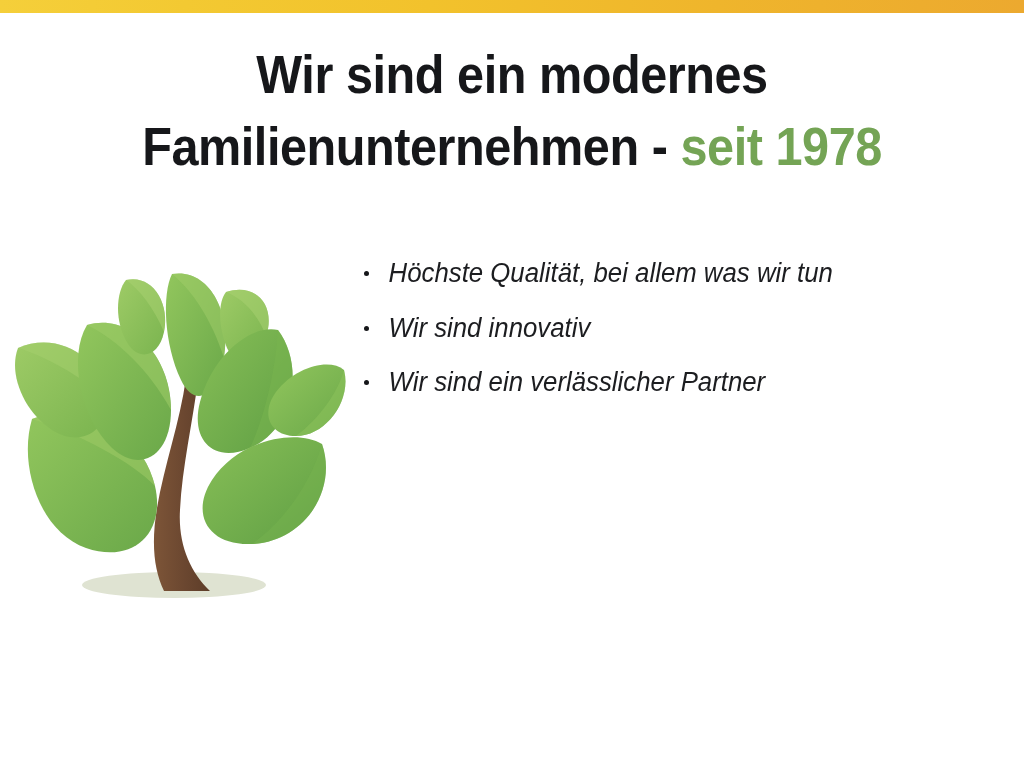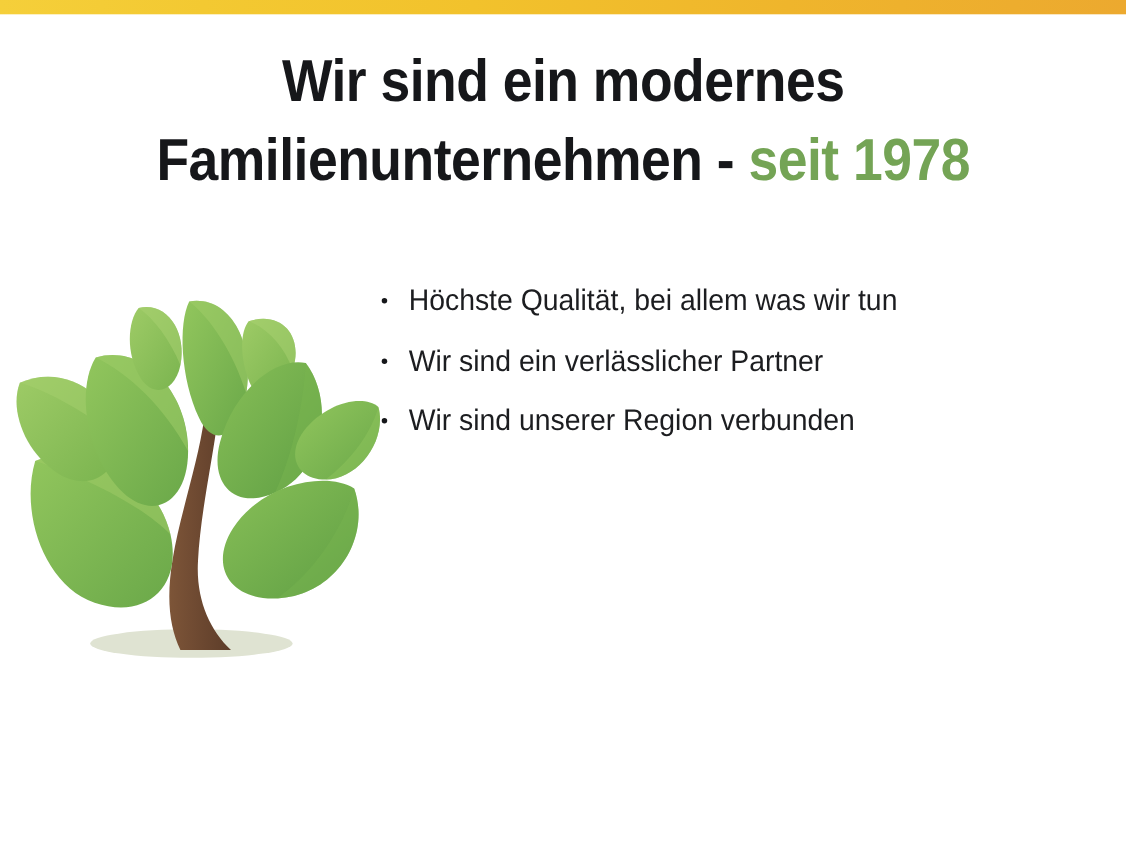--- a/index.html
+++ b/index.html
@@ -51,26 +51,27 @@
     transform: scaleX(0.90);
     transform-origin: 50% 50%;
     white-space: nowrap;
   }
   .heading .line { display: block; }
   .heading .accent { color: #74a455; }
 
   
   .bullets {
     position: absolute;
-    left: 341px;
+    left: 358px;
     top: 246px;
     width: 655px;
     margin: 0;
     padding: 0;
     list-style: none;
+    font-style: italic;
   }
   .bullet-row {
     position: relative;
     height: 54.5px;
     display: flex;
     align-items: center;
   }
   .bullet-dot {
     position: absolute;
     left: 6px;
@@ -232,25 +233,25 @@
     </svg>
   </div>
 
   <ul class="bullets">
     <li class="bullet-row">
       <span class="bullet-dot"></span>
       <span class="bullet-text">Höchste Qualität, bei allem was wir tun</span>
     </li>
     <li class="bullet-row">
       <span class="bullet-dot"></span>
-      <span class="bullet-text">Wir sind ein verlässlicher Partner</span>
+      <span class="bullet-text">Wir sind innovativ</span>
     </li>
     <li class="bullet-row">
       <span class="bullet-dot"></span>
-      <span class="bullet-text">Wir sind unserer Region verbunden</span>
+      <span class="bullet-text">Wir sind ein verlässlicher Partner</span>
     </li>
   </ul>
 
   <div class="bottom-band">
     <div class="band-base"></div>
     <div class="band-riser"></div>
   </div>
 
 
 </div>

